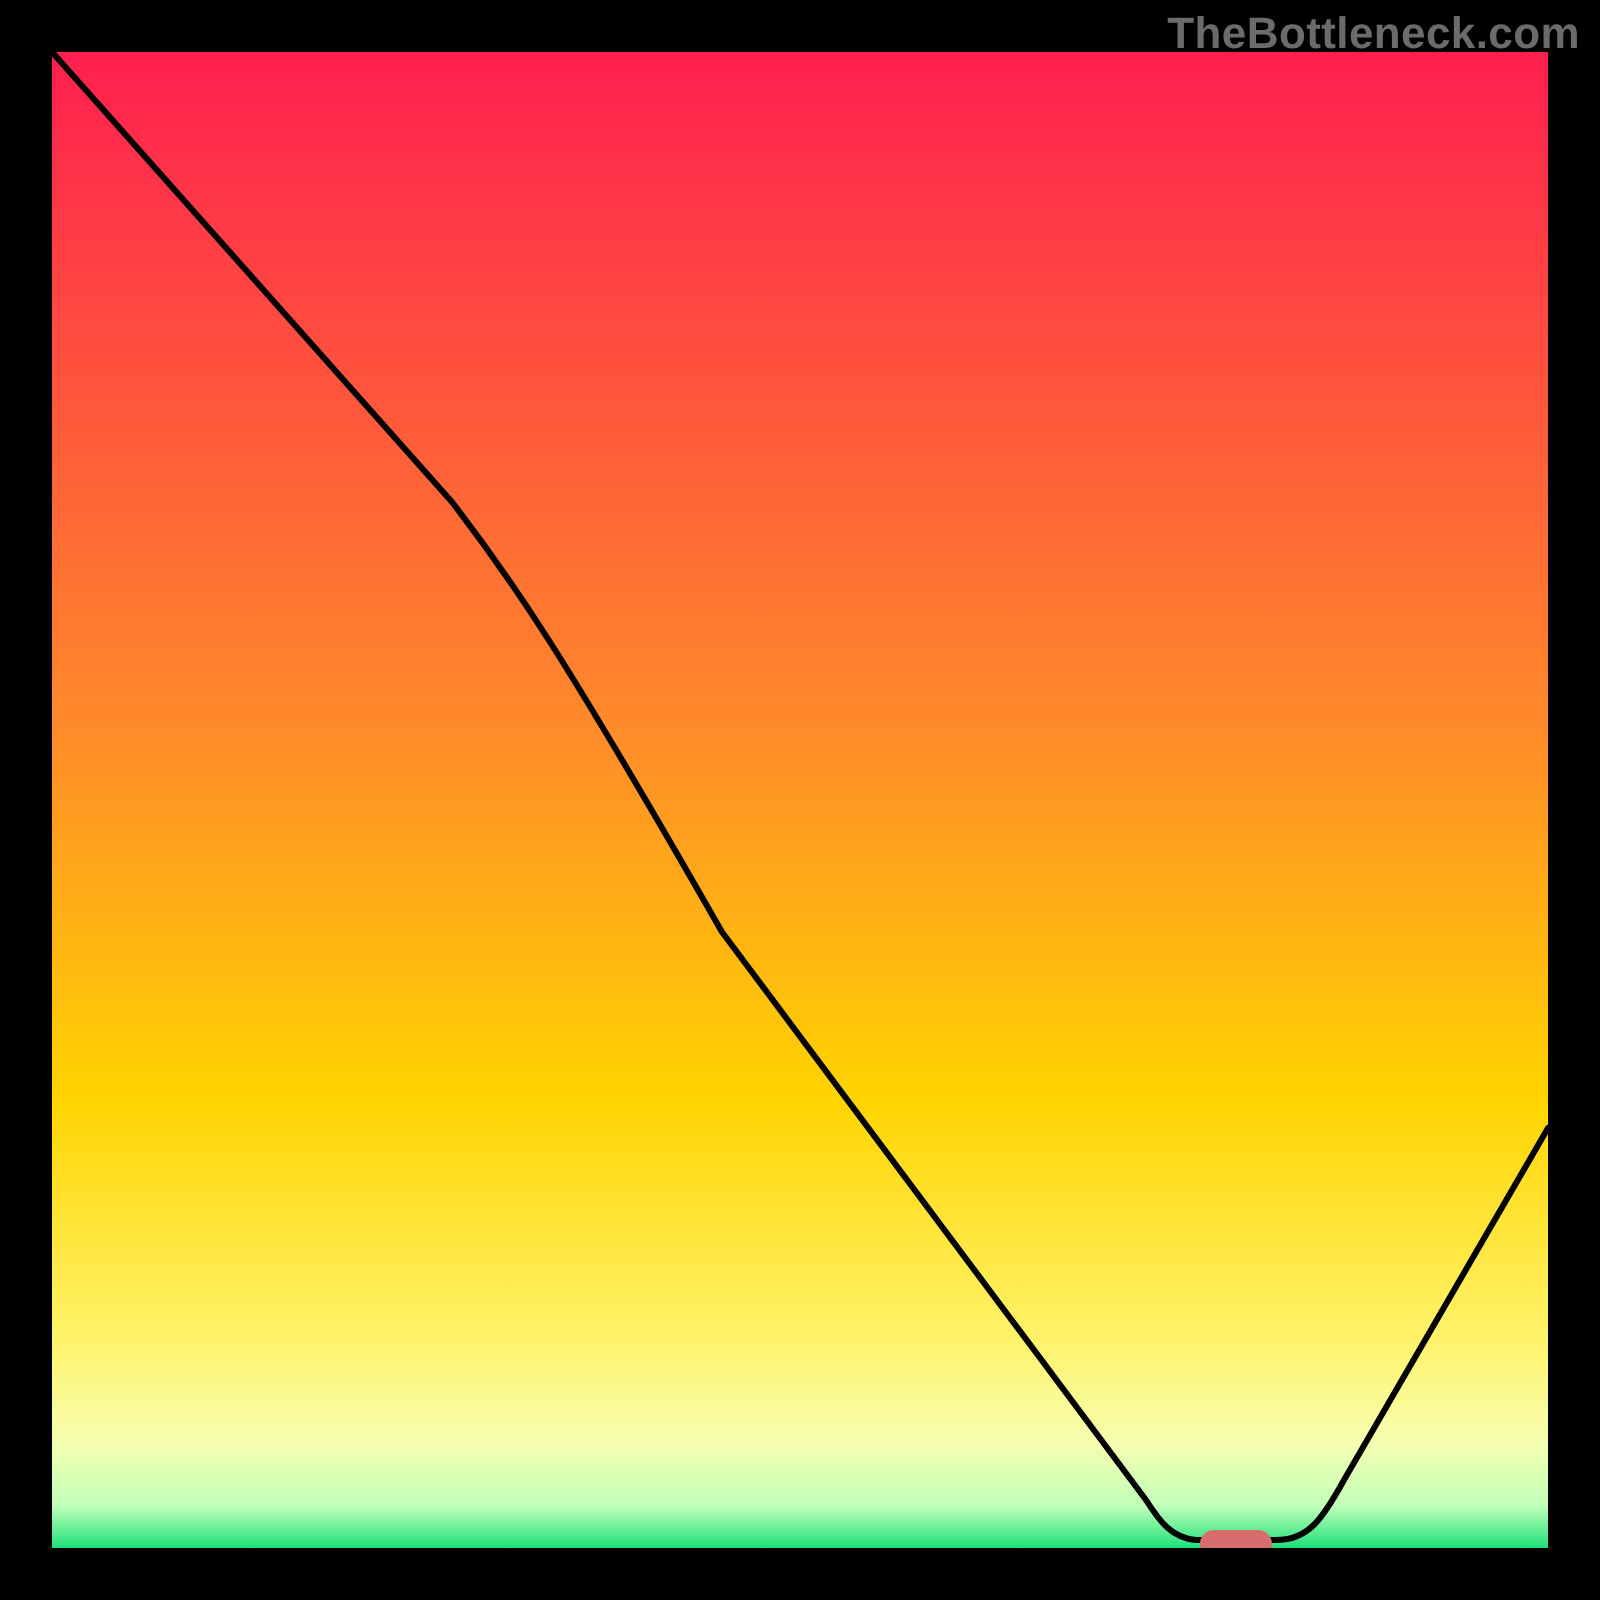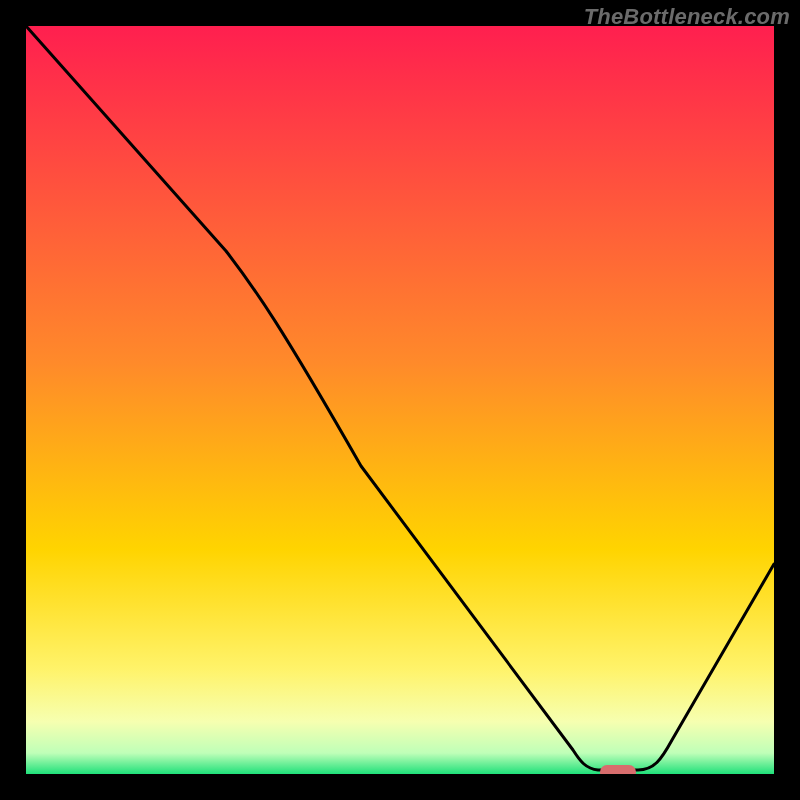--- a/index.html
+++ b/index.html
@@ -10,21 +10,20 @@
     background: #fff;
     overflow: hidden;
   }
   .frame {
     position: absolute;
     left: 0;
     top: 0;
     width: 800px;
     height: 688px;
     box-sizing: border-box;
-    font-style: italic;
   }
   .plot-area {
     position: absolute;
     left: 26px;
     top: 26px;
     width: 748px;
     height: 748px;
     overflow: hidden;
   }
   .watermark {

